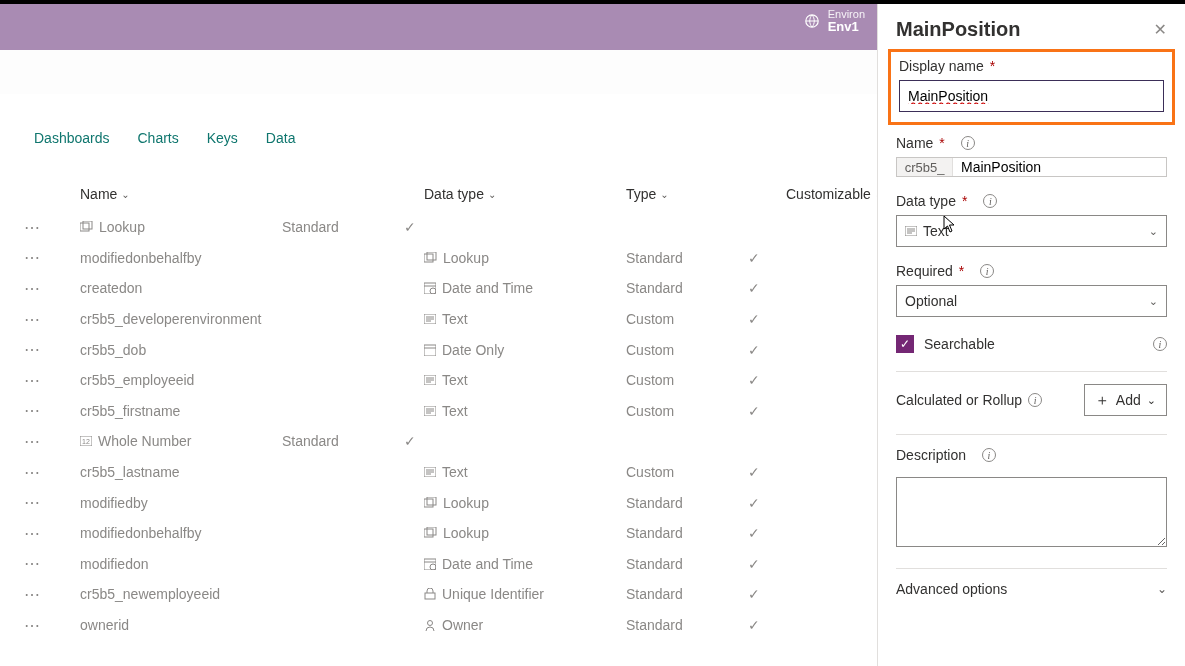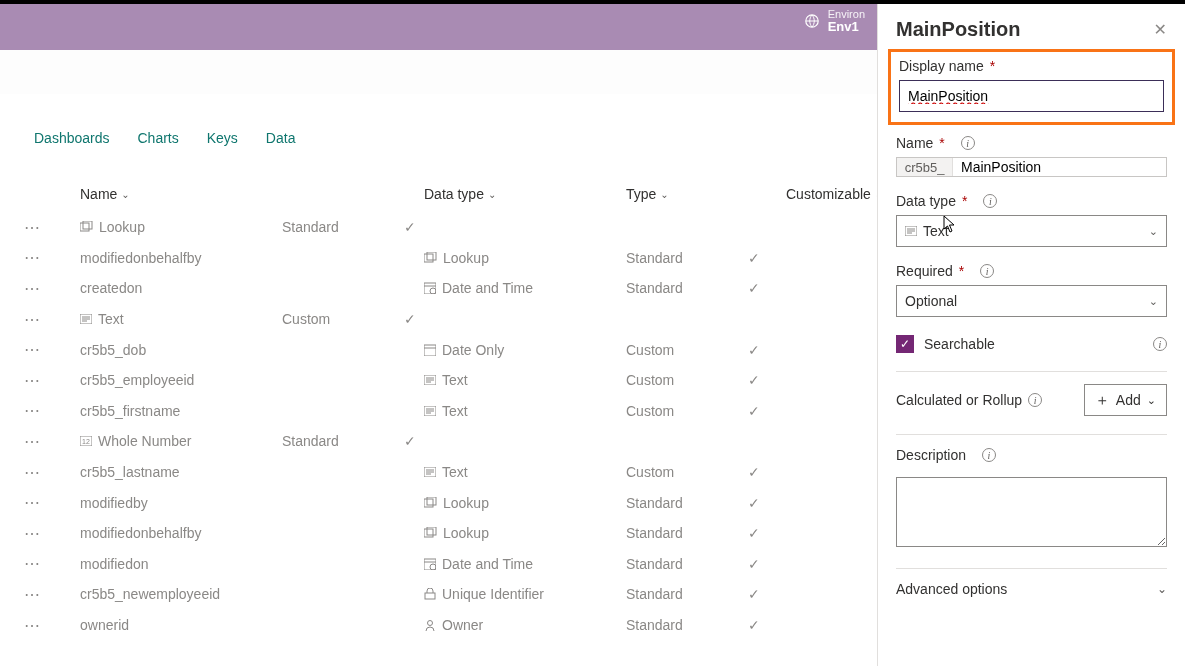--- a/index.html
+++ b/index.html
@@ -151,20 +151,21 @@
               <circle cx="9" cy="9" r="3" stroke="#8a8886" fill="none" stroke-width="1"></circle>
             </svg>
           </span>
           <span>Date and Time</span>
         </div>
         <div class="type">Standard</div>
         <div class="cust"><span class="check">✓</span></div>
       </div>
       <div class="row">
         <div class="more">⋯</div>
+        <div class="name">cr5b5_developerenvironment</div>
         <div class="dtype">
           <span class="dt-icon">
             <svg width="12" height="10" viewBox="0 0 12 10">
               <rect x="0" y="0" width="12" height="10" stroke="#8a8886" fill="none" stroke-width="1"></rect>
               <line x1="2" y1="3" x2="10" y2="3" stroke="#8a8886" fill="none" stroke-width="1"></line>
               <line x1="2" y1="5" x2="10" y2="5" stroke="#8a8886" fill="none" stroke-width="1"></line>
               <line x1="2" y1="7" x2="7" y2="7" stroke="#8a8886" fill="none" stroke-width="1"></line>
             </svg>
           </span>
           <span>Text</span>

